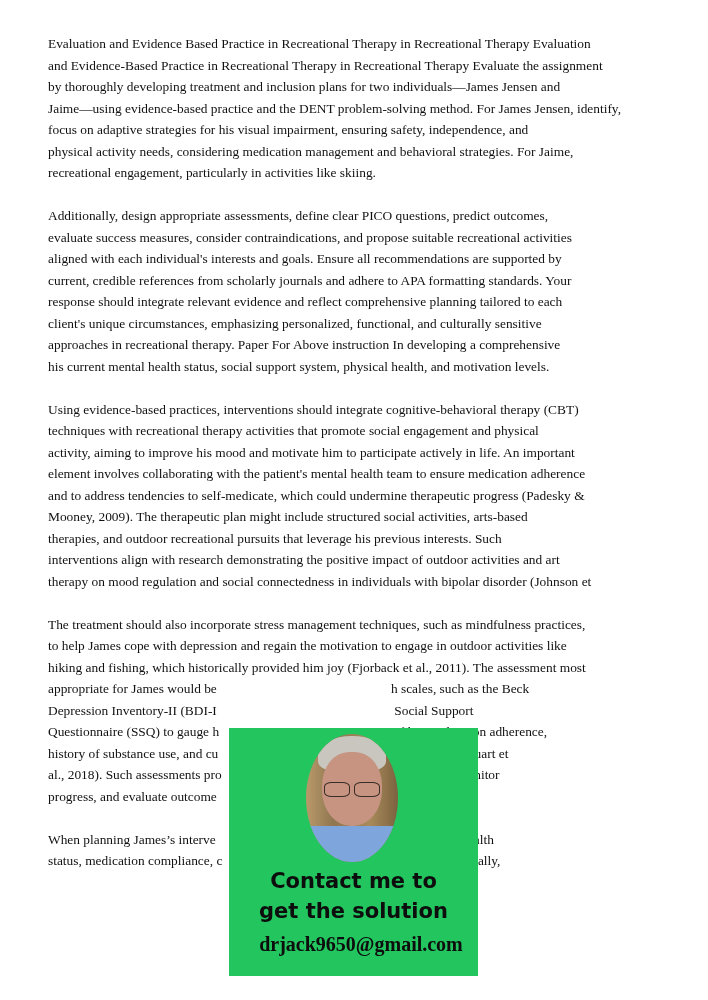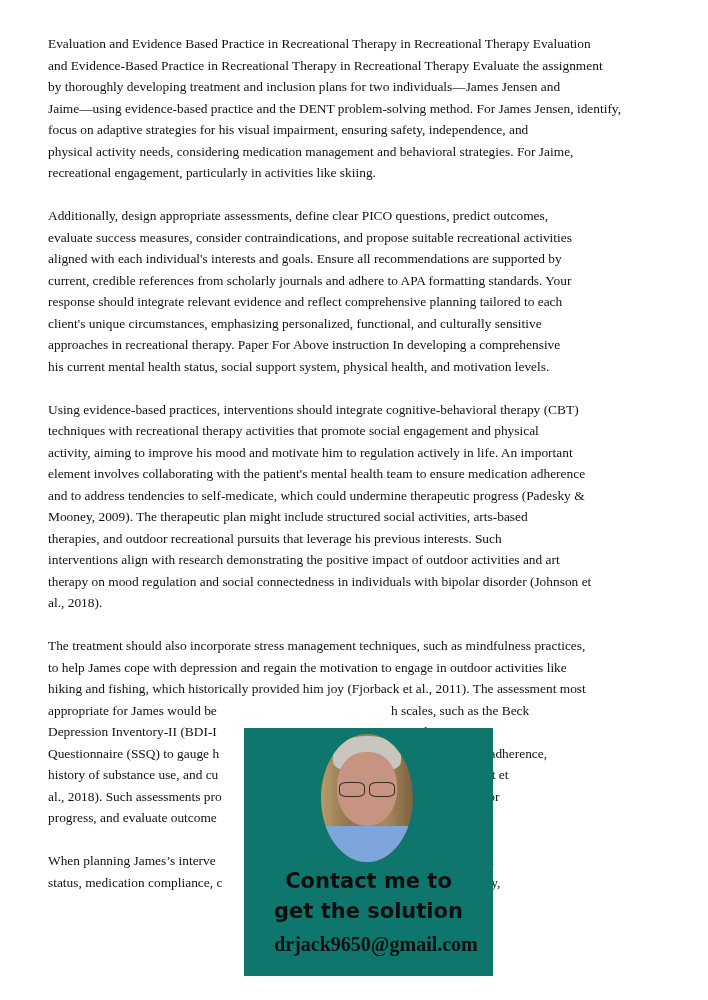--- a/index.html
+++ b/index.html
@@ -25,25 +25,25 @@
       margin: 0 0 21.5px 0;
       font-size: 13.4px;
       line-height: 21.5px;
     }
     .line {
       display: block;
       white-space: nowrap;
     }
     .promo {
       position: absolute;
-      left: 244px;
+      left: 229px;
       top: 728px;
       width: 249px;
       height: 248px;
-      background: #0f766e;
+      background: #22c55e;
       text-align: center;
     }
     .portrait {
       position: absolute;
       left: 77px;
       top: 6px;
       width: 92px;
       height: 128px;
       border-radius: 50%;
       overflow: hidden;
@@ -123,28 +123,27 @@
     <span class="line">aligned with each individual's interests and goals. Ensure all recommendations are supported by</span>
     <span class="line">current, credible references from scholarly journals and adhere to APA formatting standards. Your</span>
     <span class="line">response should integrate relevant evidence and reflect comprehensive planning tailored to each</span>
     <span class="line">client's unique circumstances, emphasizing personalized, functional, and culturally sensitive</span>
     <span class="line">approaches in recreational therapy. Paper For Above instruction In developing a comprehensive</span>
     <span class="line">his current mental health status, social support system, physical health, and motivation levels.</span>
   </p>
   <p class="para">
     <span class="line">Using evidence-based practices, interventions should integrate cognitive-behavioral therapy (CBT)</span>
     <span class="line">techniques with recreational therapy activities that promote social engagement and physical</span>
-    <span class="line">activity, aiming to improve his mood and motivate him to regulation actively in life. An important</span>
+    <span class="line">activity, aiming to improve his mood and motivate him to participate actively in life. An important</span>
     <span class="line">element involves collaborating with the patient's mental health team to ensure medication adherence</span>
     <span class="line">and to address tendencies to self-medicate, which could undermine therapeutic progress (Padesky &amp;</span>
     <span class="line">Mooney, 2009). The therapeutic plan might include structured social activities, arts-based</span>
     <span class="line">therapies, and outdoor recreational pursuits that leverage his previous interests. Such</span>
     <span class="line">interventions align with research demonstrating the positive impact of outdoor activities and art</span>
     <span class="line">therapy on mood regulation and social connectedness in individuals with bipolar disorder (Johnson et</span>
-    <span class="line">al., 2018).</span>
   </p>
   <p class="para">
     <span class="line">The treatment should also incorporate stress management techniques, such as mindfulness practices,</span>
     <span class="line">to help James cope with depression and regain the motivation to engage in outdoor activities like</span>
     <span class="line">hiking and fishing, which historically provided him joy (Fjorback et al., 2011). The assessment most</span>
     <span class="line" style="white-space: pre;">appropriate for James would be                                                    h scales, such as the Beck</span>
     <span class="line" style="white-space: pre;">Depression Inventory-II (BDI-I                                                     Social Support</span>
     <span class="line" style="white-space: pre;">Questionnaire (SSQ) to gauge h                                                    of his medication adherence,</span>
     <span class="line" style="white-space: pre;">history of substance use, and cu                                                  interventions (Stuart et</span>
     <span class="line" style="white-space: pre;">al., 2018). Such assessments pro                                                 s effectively, monitor</span>

